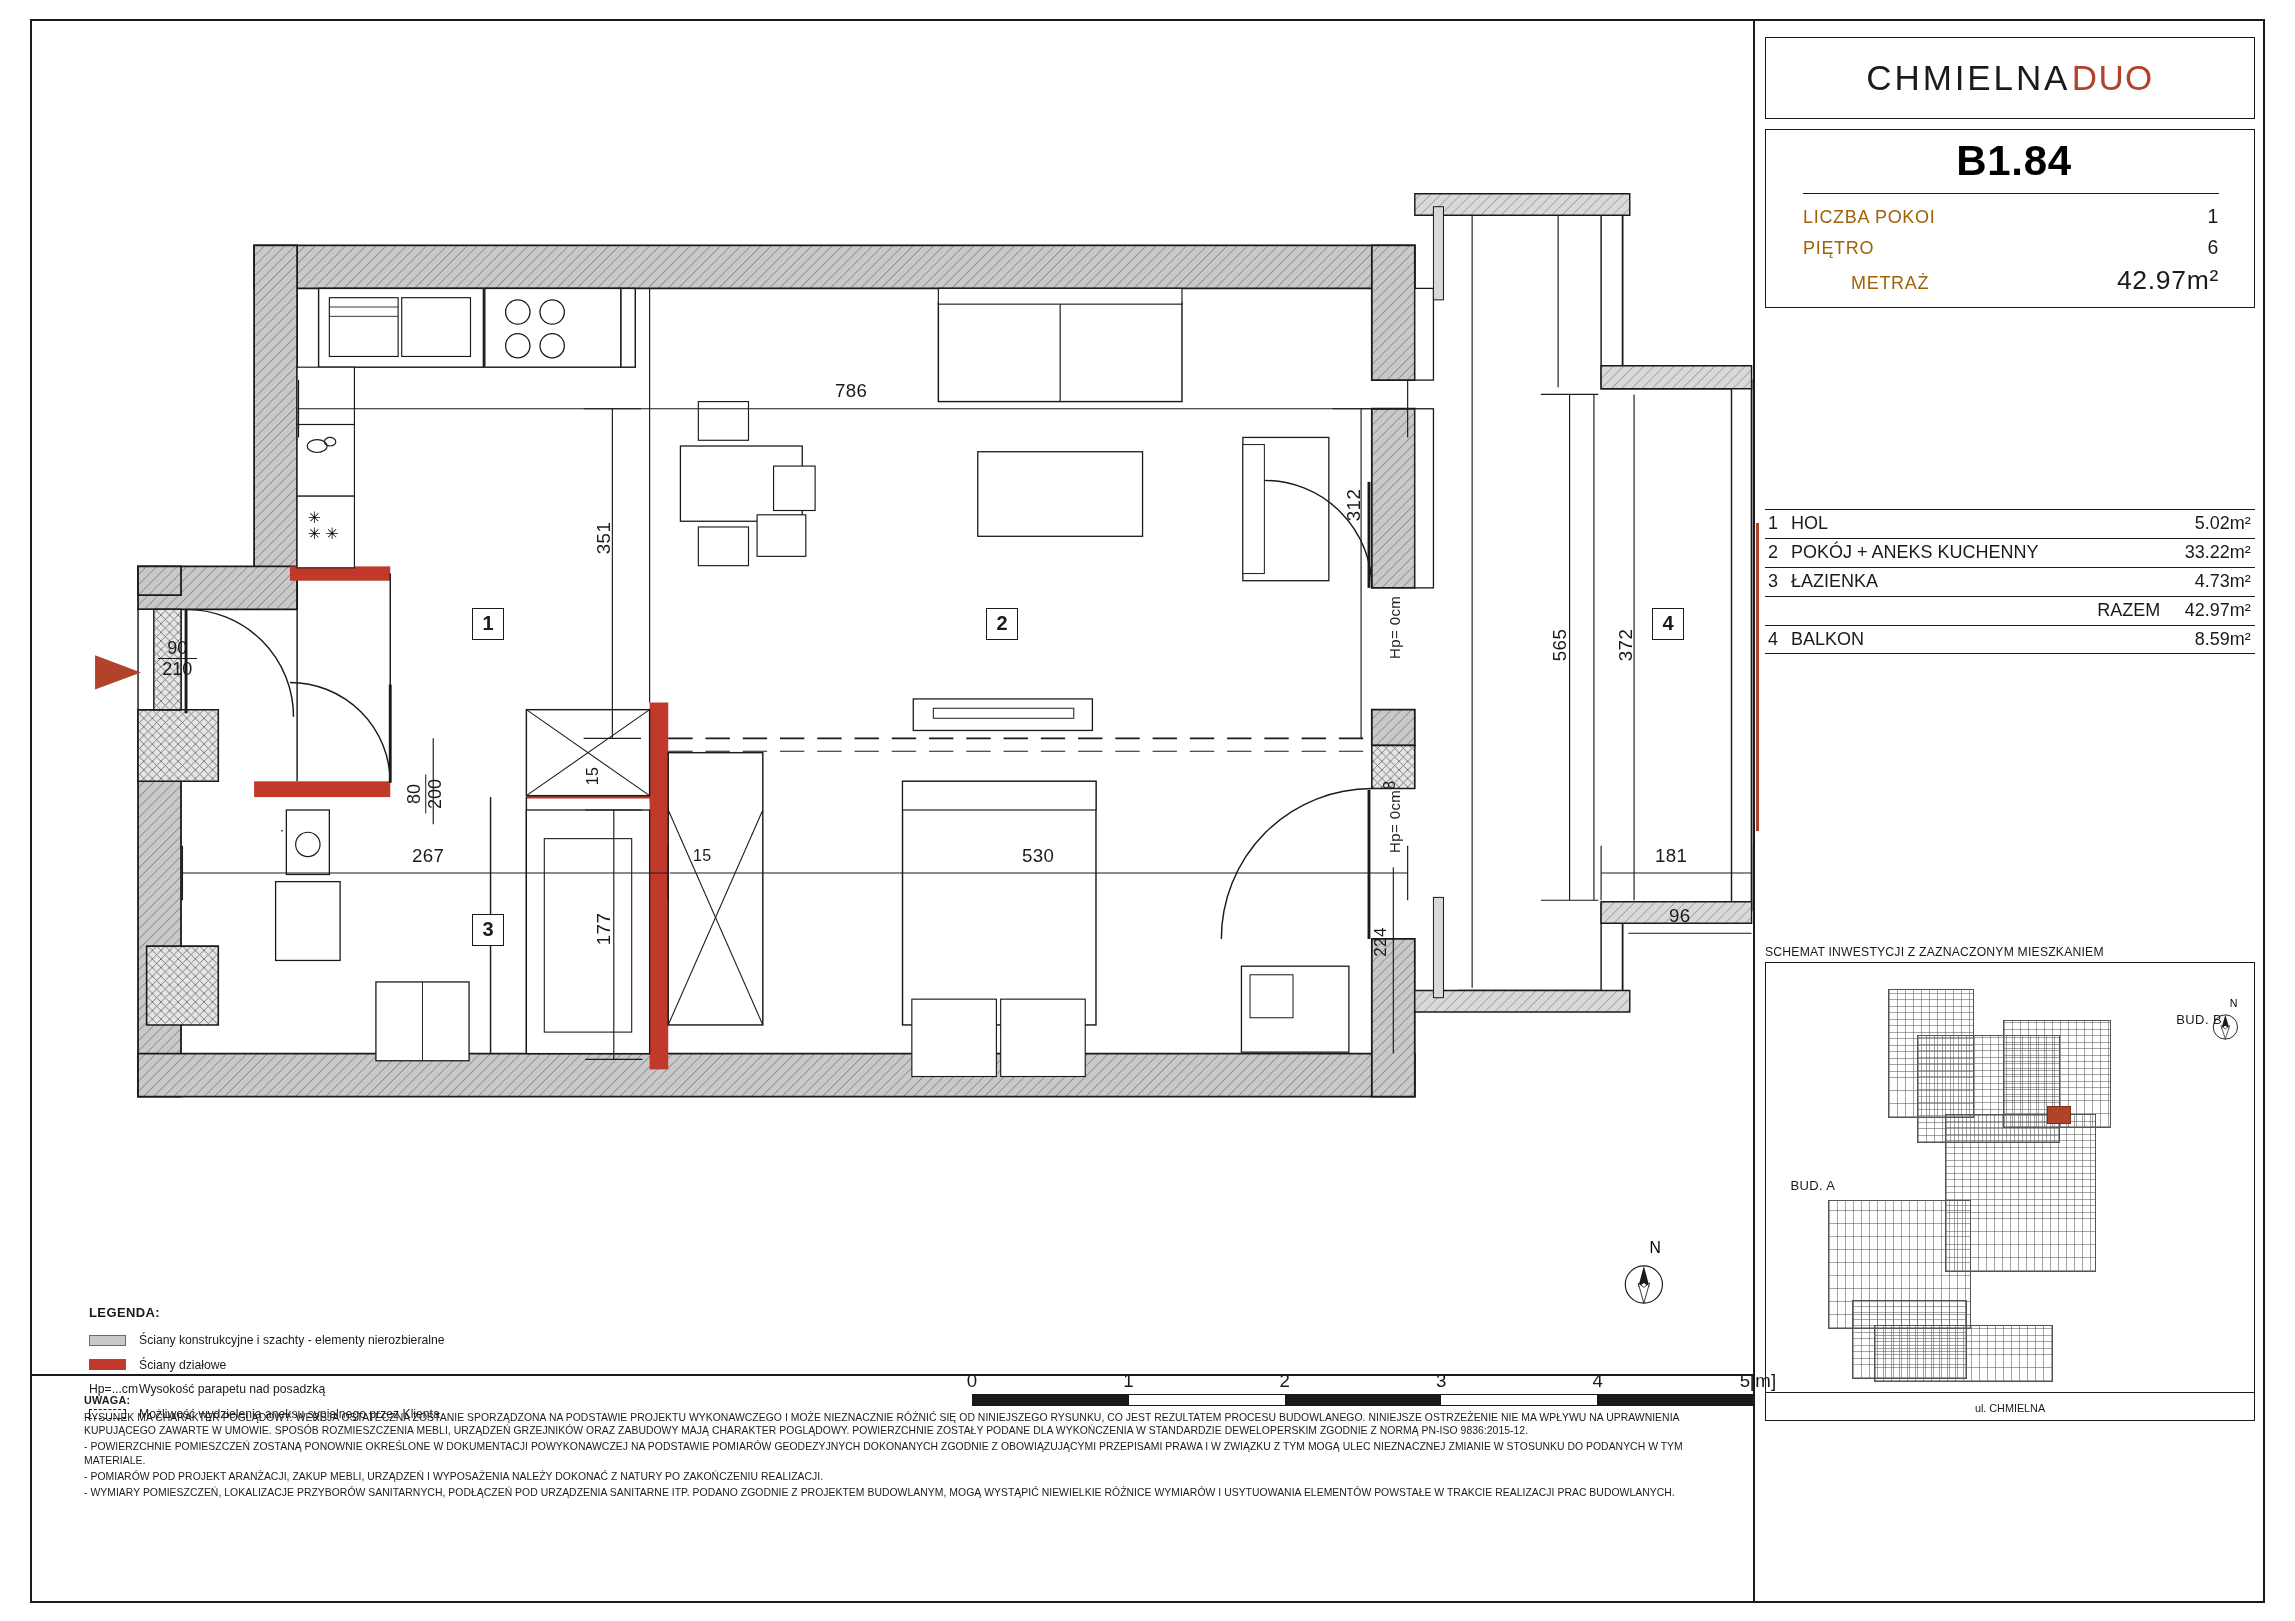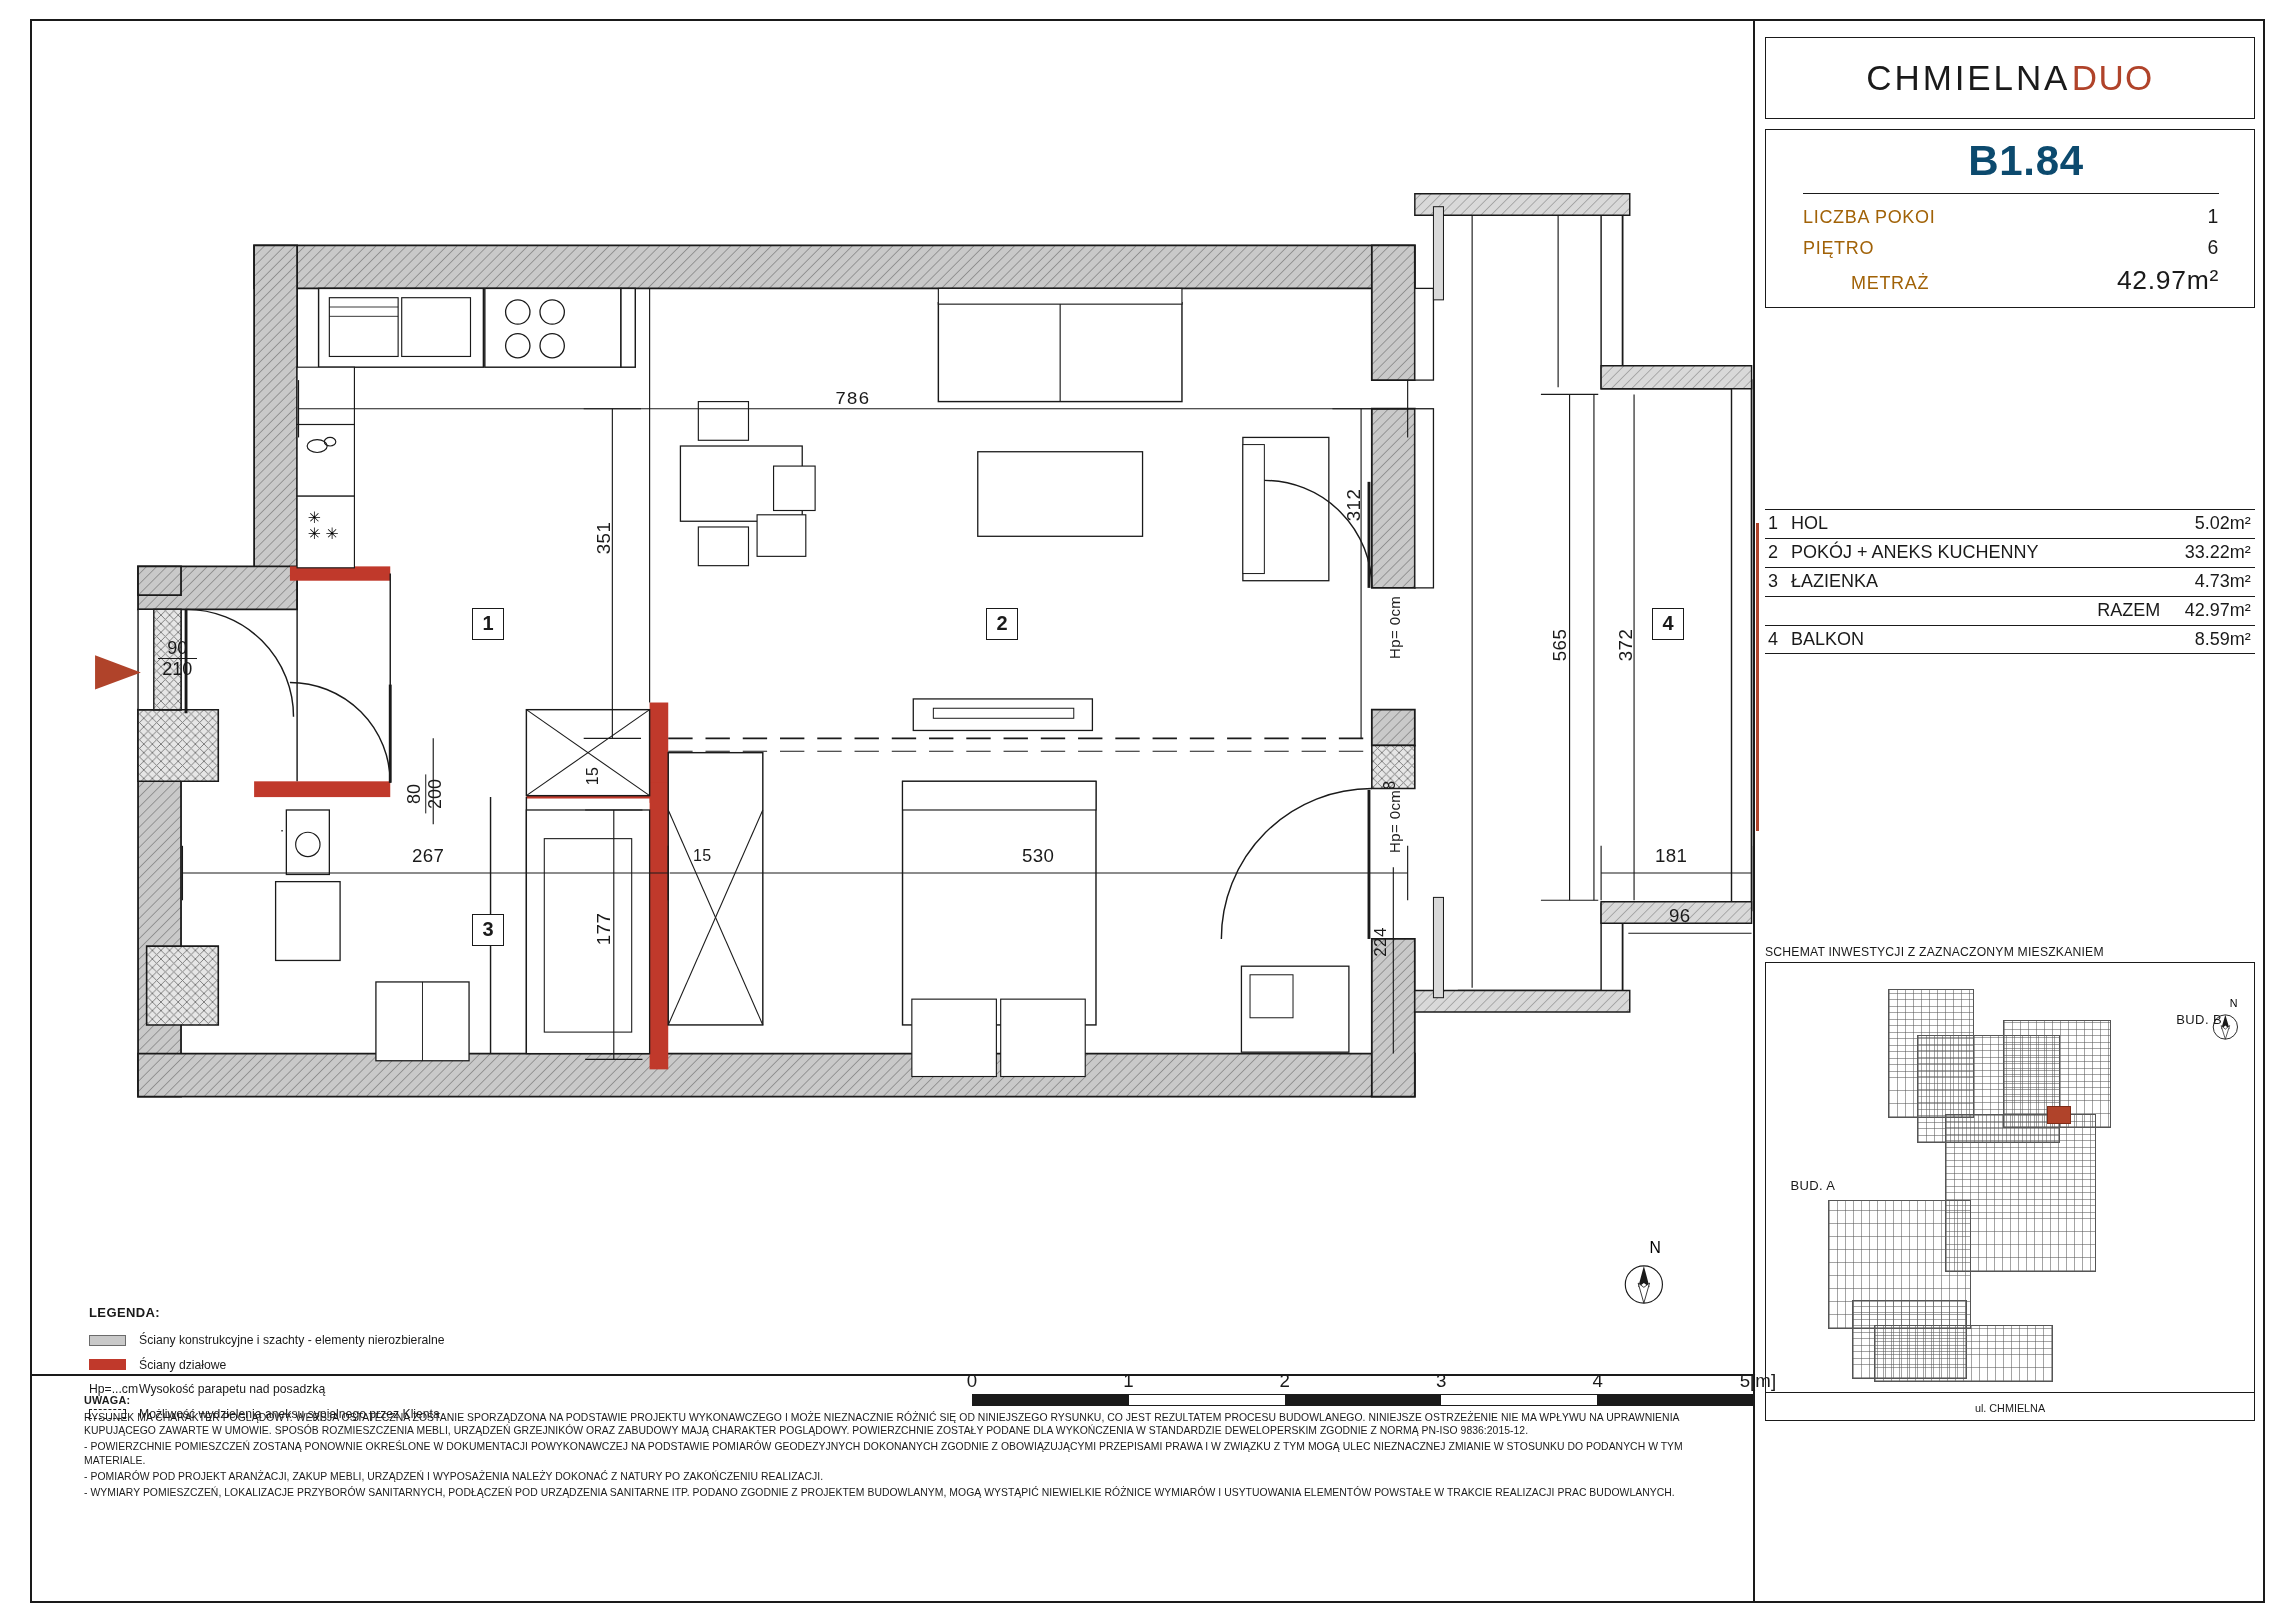--- a/index.html
+++ b/index.html
@@ -63,24 +63,24 @@
     font-weight: 400;
   }
 
   
   #idblock {
     position: absolute; left: 10px; top: 108px;
     width: 490px; height: 179px;
     border: 1.4px solid #1a1a1a;
   }
   #idcode {
-    position: absolute; left: 16px; top: 7.2px; width: 100%;
+    position: absolute; left: 4px; top: 7.2px; width: 100%;
     text-align: center;
     font-size: 42px; font-weight: bold; letter-spacing: 0.7px;
-    color: #0c4a6e;
+    color: #000000;
   }
   #idunderline {
     position: absolute; left: 37px; top: 63px; width: 416px; height: 1.4px;
     background: #1a1a1a;
   }
   .idrow {
     position: absolute; left: 37px; width: 416px;
     display: flex; justify-content: space-between; align-items: baseline;
     font-size: 18px; letter-spacing: 0.7px;
   }
@@ -422,21 +422,21 @@
         <line x1="2190" y1="1150" x2="2190" y2="1226"></line>
         <line x1="2400" y1="1150" x2="2400" y2="1226"></line>
         <line x1="2228" y1="1272" x2="2400" y2="1272"></line>
 
         <line x1="1900" y1="1180" x2="1900" y2="1440"></line>
       </g>
 
       <polygon points="88,884 152,908 88,932" fill="#b0432a"></polygon>
     </svg>
 
-    <div class="dim" style="left:803px; top:367px;font-family:Liberation Mono, monospace;">786</div>
+    <div class="dim" style="left:803px; top:359px;">786</div>
     <div class="dim" style="left:556px; top:506px; transform:rotate(-90deg);">351</div>
     <div class="dim" style="left:1306px; top:473px; transform:rotate(-90deg);">312</div>
     <div class="dim" style="left:1512px; top:613px; transform:rotate(-90deg);">565</div>
     <div class="dim" style="left:1578px; top:613px; transform:rotate(-90deg);">372</div>
     <div class="dim" style="left:380px; top:824px;">267</div>
     <div class="dim" style="left:990px; top:824px;">530</div>
     <div class="dim" style="left:1334px; top:911px; transform:rotate(-90deg); font-size:17px;">224</div>
     <div class="dim" style="left:1623px; top:824px;text-align:center;">181</div>
     <div class="dim" style="left:1637px; top:884px;">96</div>
     <div class="dim" style="left:556px; top:897px; transform:rotate(-90deg);">177</div>

